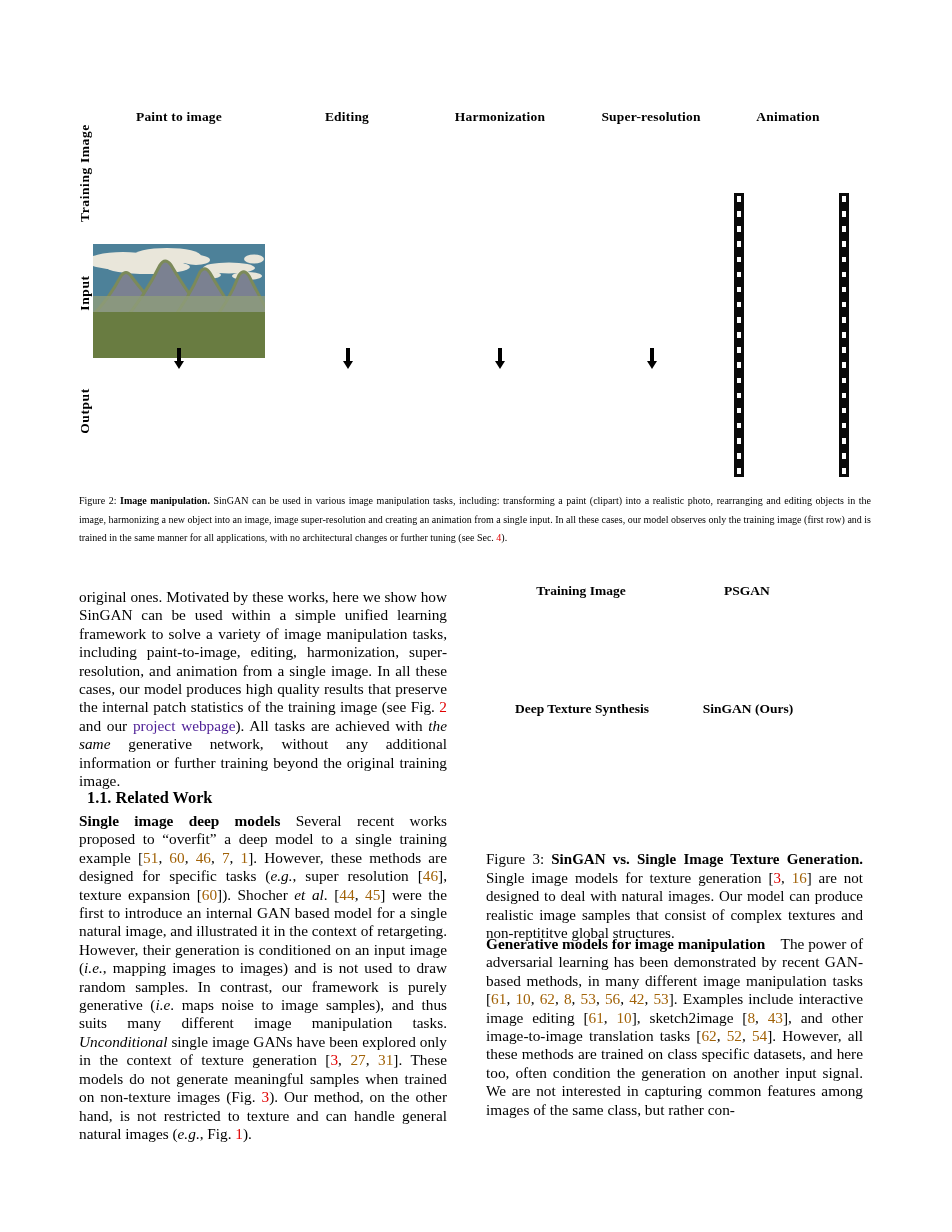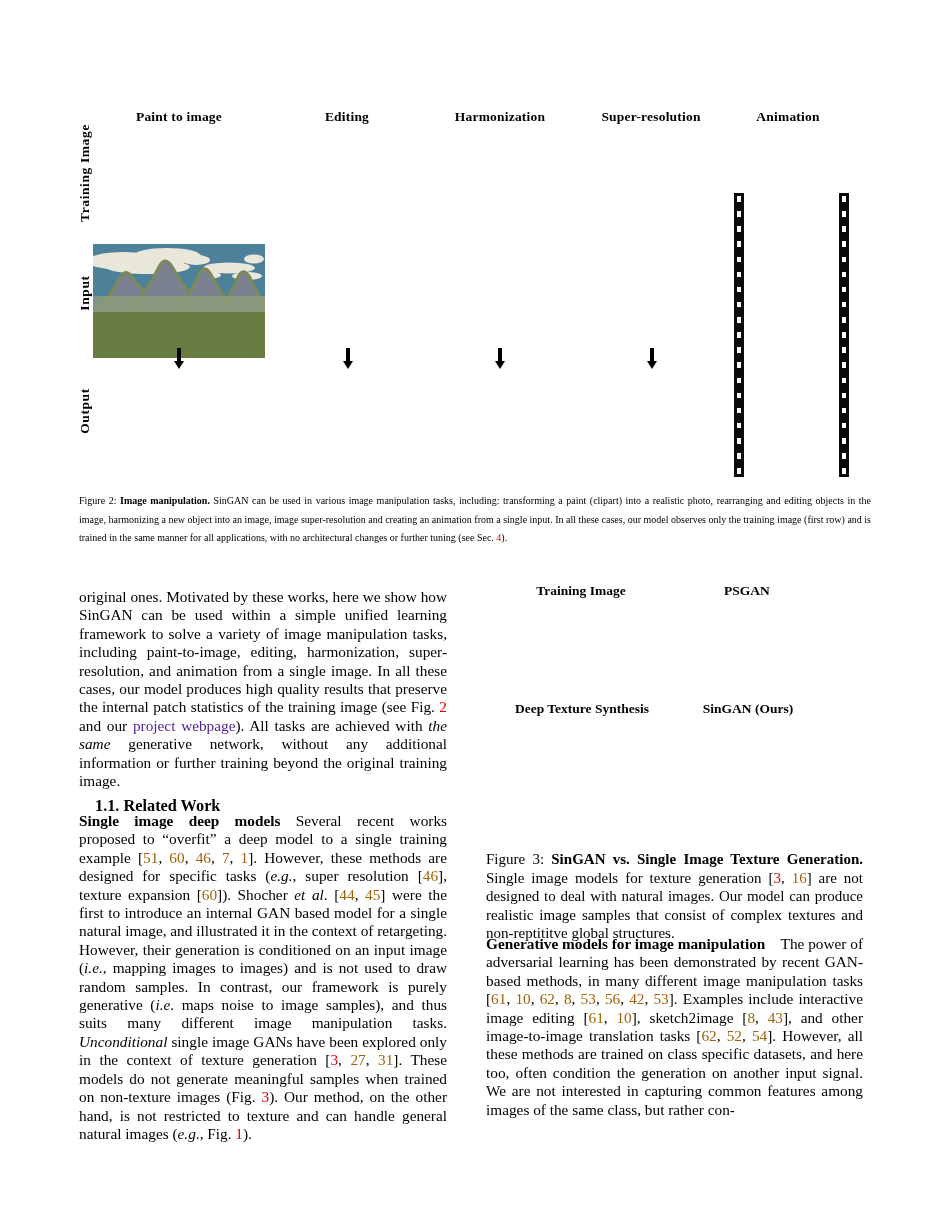--- a/index.html
+++ b/index.html
@@ -27,21 +27,21 @@
   }
   .strip .hole { width:4.6px; height:5.6px; background:#ffffff; flex:0 0 auto; }
   
   .cap2 {
     position:absolute; left:79px; top:492px; width:792px;
     font-size:10px; line-height:18.6px; text-align:justify;
   }
   .leftcol  { position:absolute; left:79px;  top:580px; width:368px; }
   .rightcol { position:absolute; left:486px; top:580px; width:377px; }
   .body-p { position:absolute; margin:0; font-size:15.3px; line-height:18.4px; text-align:justify; width:100%; }
-  .subhead { position:absolute; margin:16px; font-size:16.3px; font-weight:bold; }
+  .subhead { position:absolute; margin:8px; font-size:16.3px; font-weight:bold; }
   .fig3lbl { position:absolute; font-weight:bold; font-size:13.5px; text-align:center; width:200px; }
   .fig3cap { position:absolute; top:270px; width:100%; font-size:15px; line-height:18.6px; text-align:justify; }
   
   .sb { font-weight:bold; }
   .si { font-style:italic; }
   .sg { color:#a16207; }
   .sr { color:#E00000; }
   .sm { color:#4c1d95; }
 </style>
 </head>

